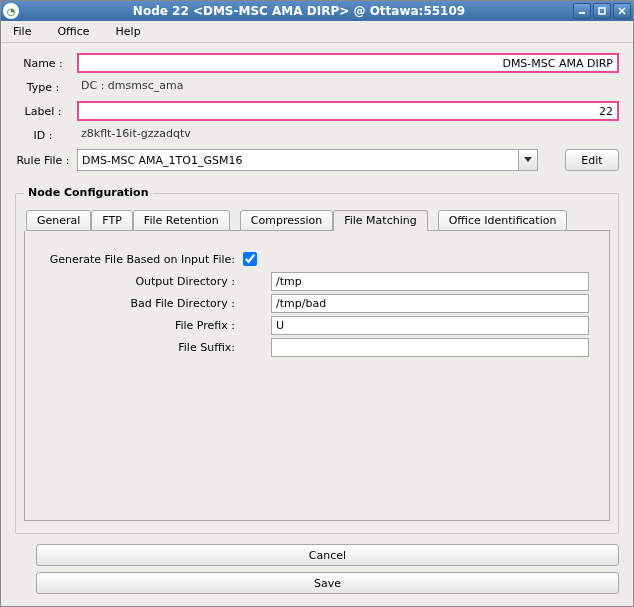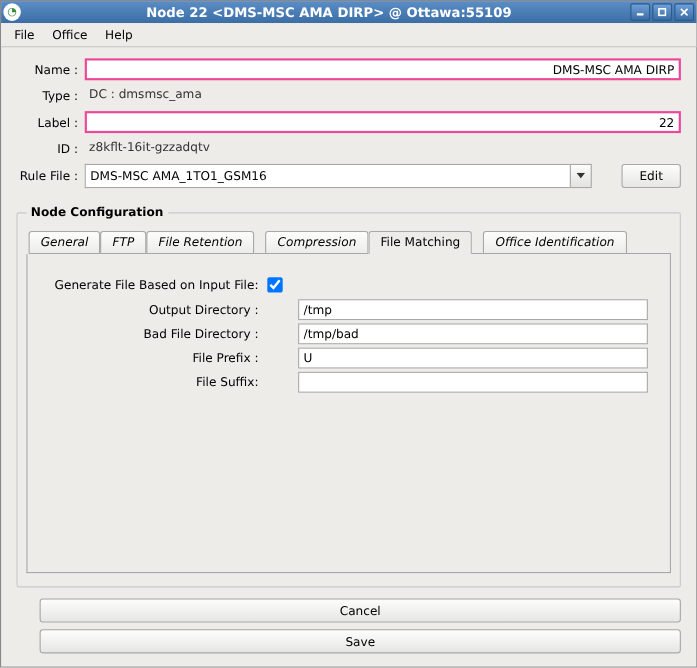--- a/index.html
+++ b/index.html
@@ -52,40 +52,41 @@
     font-size: 10px;
     cursor: pointer;
   }
   .menubar {
     height: 22px;
     background: #edece9;
     border-bottom: 1px solid #c8c8c8;
     display: flex;
     align-items: center;
     padding: 0 4px;
+    gap: 10px;
   }
   .menu-item {
     padding: 2px 8px;
     cursor: pointer;
   }
   .content {
     flex: 1;
     padding: 10px 14px 10px 14px;
     display: flex;
     flex-direction: column;
   }
   .form-row {
     display: flex;
     align-items: center;
     margin-bottom: 4px;
     gap: 6px;
   }
   .form-label {
     width: 56px;
-    text-align: right;
+    text-align: center;
     color: #000;
   }
   .text-input {
     flex: 1;
     height: 20px;
     border: 2px solid #ec4899;
     background: #fff;
     padding: 1px 4px;
     font-family: inherit;
     font-size: 11px;
@@ -171,21 +172,20 @@
     border-top: none;
     border-right: none;
     border-left: none;
     border-bottom: 1px solid #a8a8a8;
     background: transparent;
     cursor: default;
     padding: 3px 0;
   }
   .tab.inactive {
     border-bottom: 1px solid #a8a8a8;
-    font-style: italic;
   }
   .tab.active {
     background: #edece9;
     z-index: 2;
   }
   .tabrest {
     flex: 1;
     border-bottom: 1px solid #a8a8a8;
   }
   .tabpanel {

